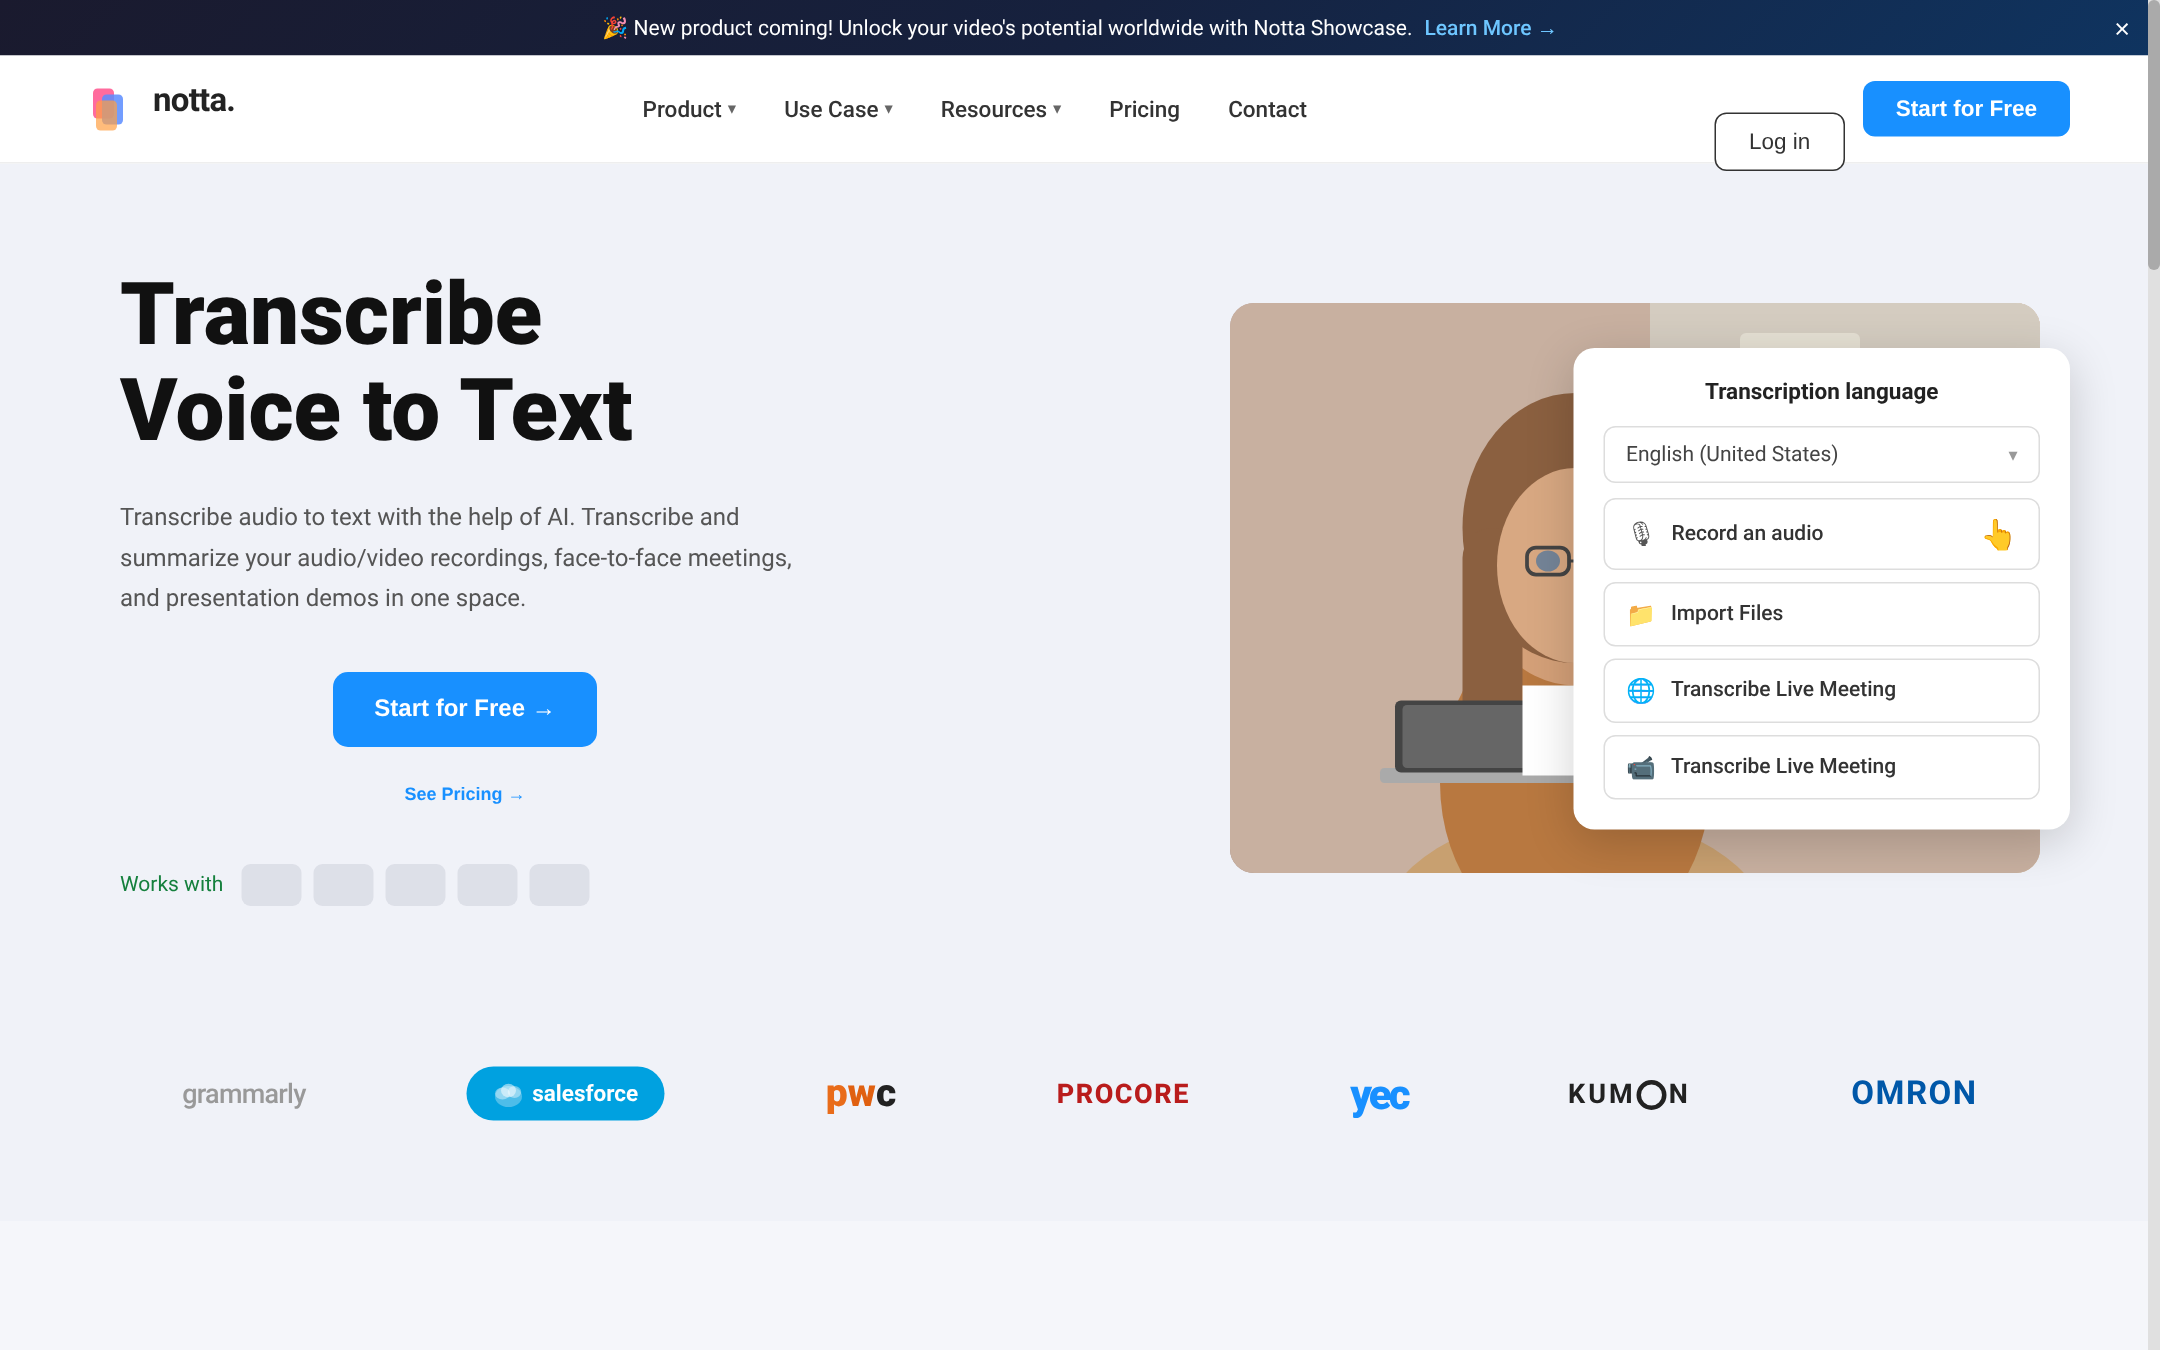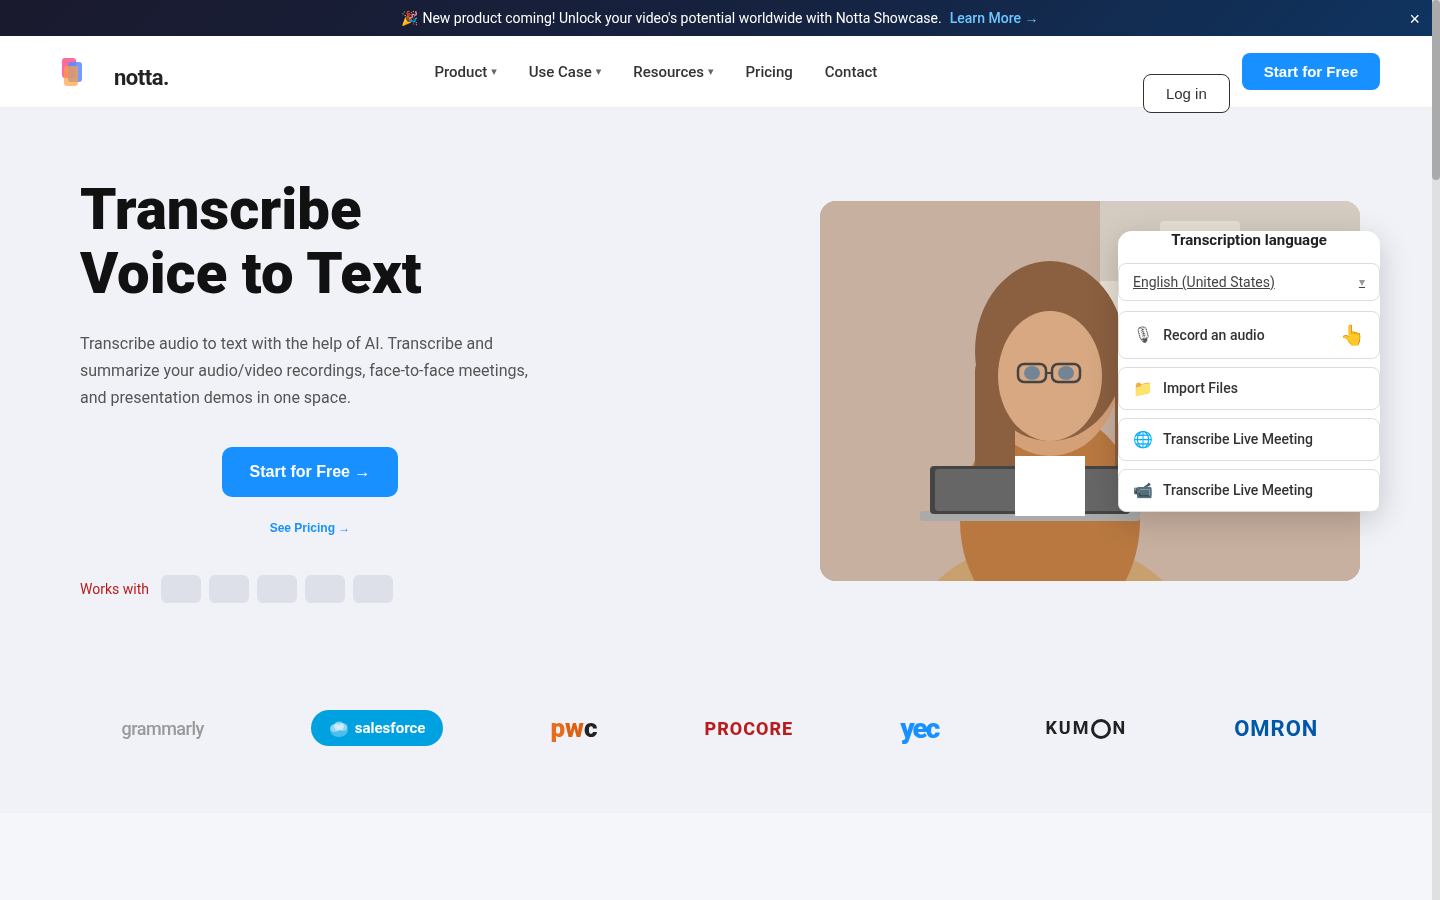--- a/index.html
+++ b/index.html
@@ -42,22 +42,22 @@
       display: flex;
       align-items: center;
       justify-content: space-between;
       border-bottom: 1px solid #eee;
       position: sticky;
       top: 0;
       z-index: 100;
     }
     .nav-logo {
       display: flex;
-      align-items: flex-end;
-      gap: 18px;
+      align-items: flex-start;
+      gap: 6px;
       text-decoration: none;
     }
     .nav-logo .logo-icon {
       width: 36px;
       height: 36px;
     }
     .nav-logo .logo-text {
       font-size: 22px;
       font-weight: 700;
       color: #222;
@@ -168,21 +168,21 @@
       background: none;
       border: none;
     }
     .works-with {
       display: flex;
       align-items: center;
       gap: 12px;
     }
     .works-with-label {
       font-size: 14px;
-      color: #b91c1c;
+      color: #15803d;
     }
     .works-with-logos {
       display: flex;
       gap: 8px;
     }
     .works-with-logo {
       width: 40px;
       height: 28px;
       background: #dde0e8;
       border-radius: 6px;
@@ -202,41 +202,41 @@
       overflow: hidden;
       position: relative;
     }
     .transcription-card {
       position: absolute;
       top: 30px;
       right: -20px;
       background: white;
       border-radius: 14px;
       box-shadow: 0 8px 32px rgba(0,0,0,0.18);
-      width: 262px;
+      padding: 20px;
+      width: 331px;
     }
     .card-title {
       font-size: 15px;
       font-weight: 700;
       color: #222;
       text-align: center;
       margin-bottom: 14px;
     }
     .card-language-select {
       display: flex;
       align-items: center;
       justify-content: space-between;
       border: 1.5px solid #ddd;
       border-radius: 8px;
       padding: 10px 14px;
       margin-bottom: 10px;
       cursor: pointer;
       font-size: 14px;
       color: #444;
-      text-decoration: underline;
     }
     .card-option {
       display: flex;
       align-items: center;
       gap: 10px;
       border: 1.5px solid #ddd;
       border-radius: 8px;
       padding: 11px 14px;
       margin-bottom: 8px;
       cursor: pointer;

